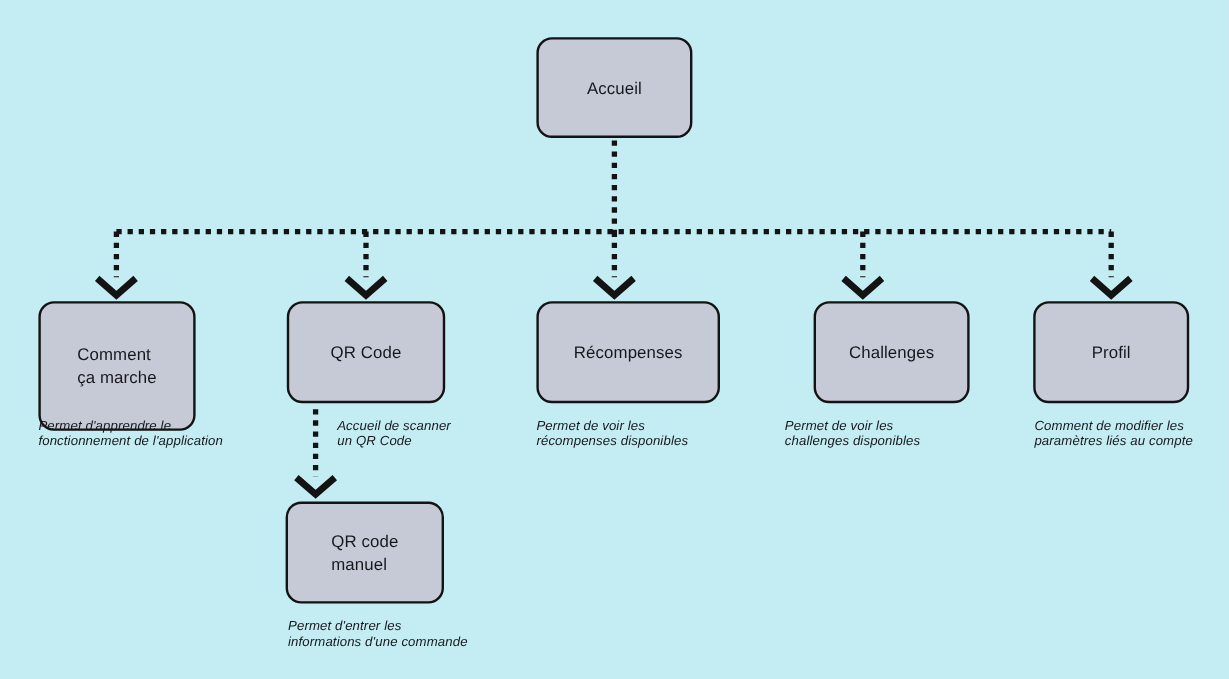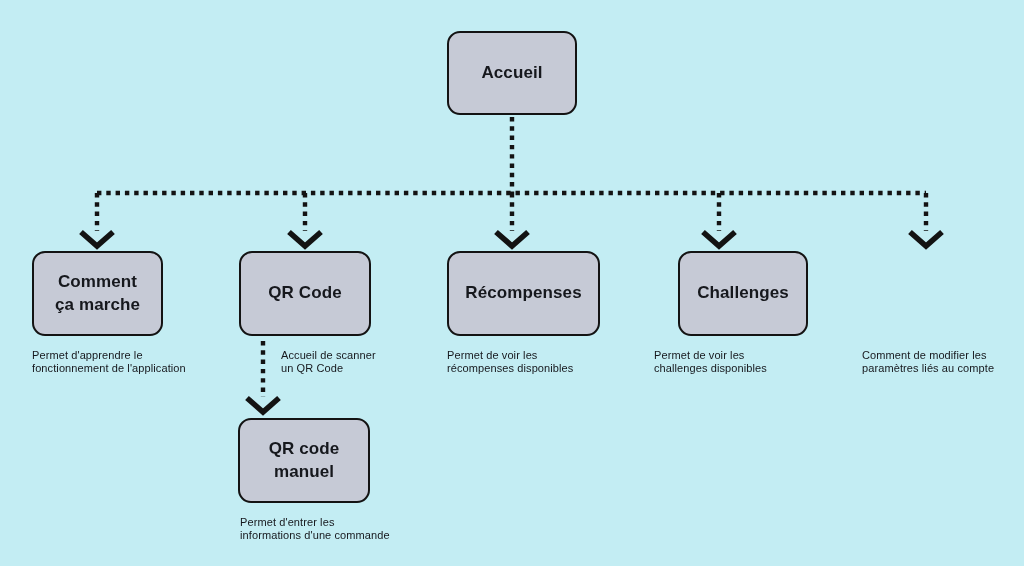--- a/index.html
+++ b/index.html
@@ -27,40 +27,41 @@
   }
   .node{
     position:absolute;
     background:var(--node_fill);
     border:2.5px solid var(--node_border);
     border-radius:13px;
     display:flex;align-items:center;justify-content:center;
     cursor:pointer;
   }
   .node-label{
-    font-size:17px;
-    font-weight:bold;
+    font-size:14px;
+    font-weight:normal;
     color:var(--text);
     letter-spacing:.1px;
     white-space:pre-line;
-    text-align:center;
+    text-align:left;
     line-height:1.35;
   }
   .desc{
     position:absolute;
     font-size:11px;
     font-weight:500;
     color:var(--text);
     white-space:pre-line;
     line-height:1.22;
     letter-spacing:.1px;
+    font-style:italic;
   }
   
   #node-accueil   {left:447px; top:31px;  width:130px; height:84px;}
-  #node-comment   {left:32px;  top:251px; width:131px; height:85px;}
+  #node-comment   {left:32px;  top:251px; width:131px; height:108px;}
   #node-qr-code   {left:239px; top:251px; width:132px; height:85px;}
   #node-recompenses{left:447px;top:251px; width:153px; height:85px;}
   #node-challenges{left:654px; top:251px; width:130px; height:85px;margin-left:24px;}
   #node-profil    {left:861px; top:251px; width:130px; height:85px;}
   #node-qr-manuel {left:238px; top:418px; width:132px; height:85px;}
 
   #desc-comment    {left:32px;  top:349px;}
   #desc-qr-code    {left:281px; top:349px;}
   #desc-recompenses{left:447px; top:349px;}
   #desc-challenges {left:654px; top:349px;}
@@ -102,20 +103,23 @@
   </div>
 
   <div class="node" id="node-recompenses">
     <span class="node-label">Récompenses</span>
   </div>
 
   <div class="node" id="node-challenges">
     <span class="node-label">Challenges</span>
   </div>
 
+  <div class="node" id="node-profil">
+    <span class="node-label">Profil</span>
+  </div>
 
   <div class="node" id="node-qr-manuel">
     <span class="node-label">QR code
 manuel</span>
   </div>
 
   <div class="desc" id="desc-comment">Permet d'apprendre le
 fonctionnement de l'application</div>
   <div class="desc" id="desc-qr-code">Accueil de scanner
 un QR Code</div>

